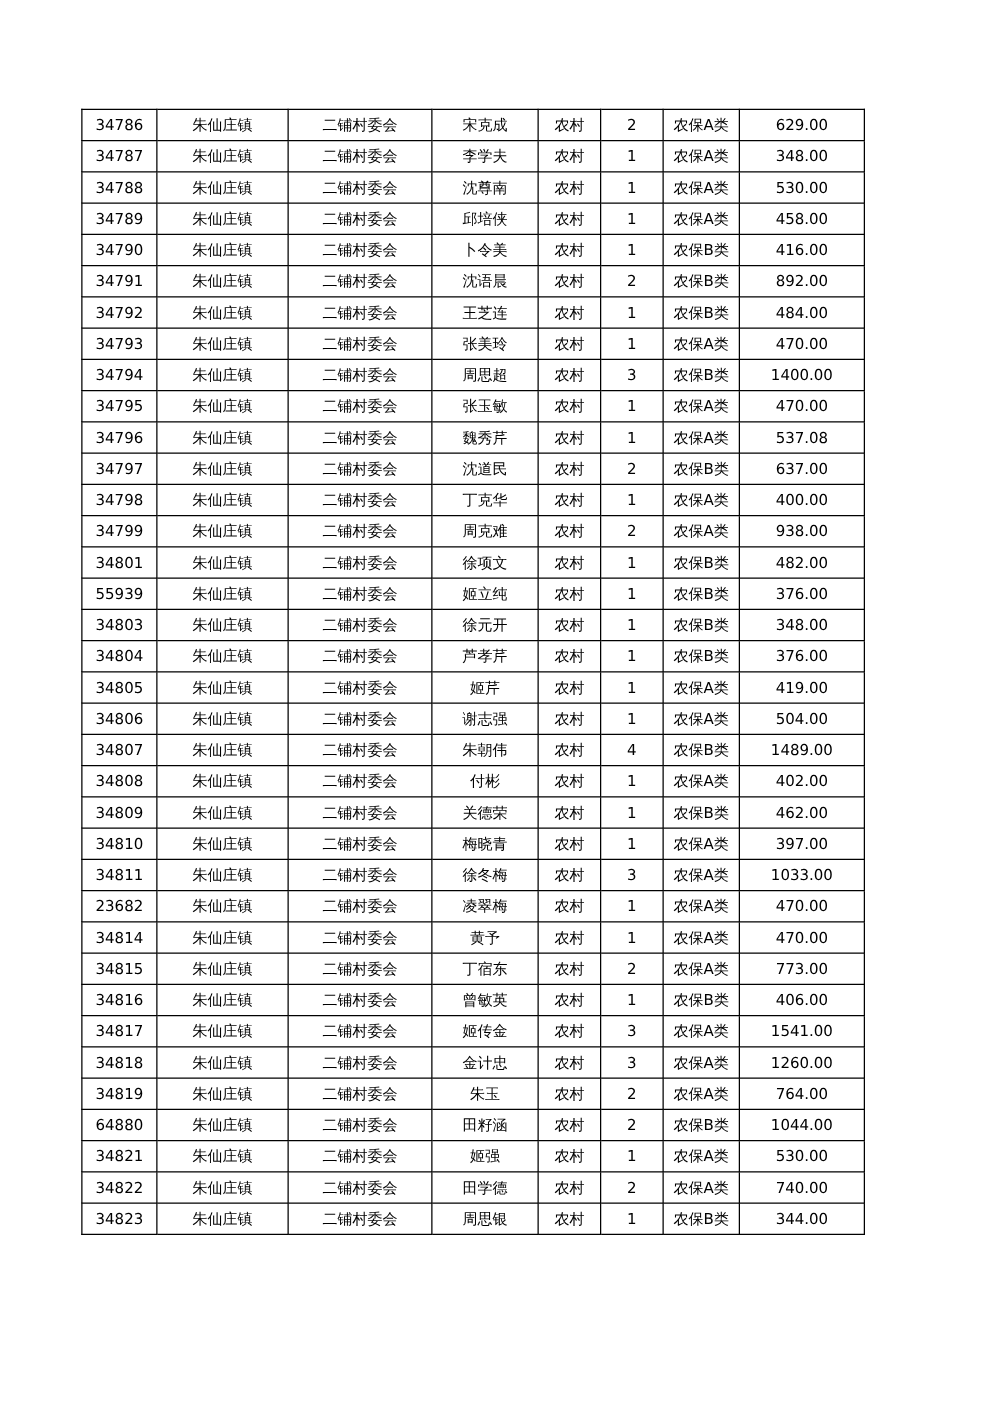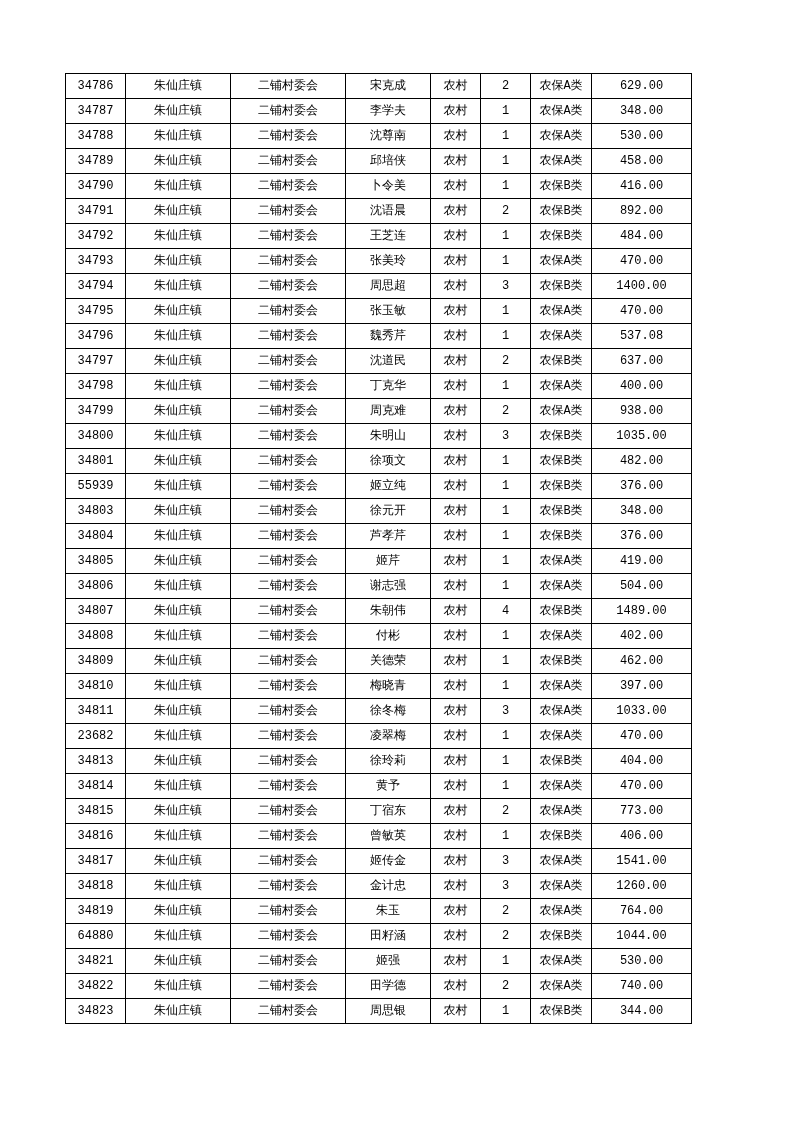--- a/index.html
+++ b/index.html
@@ -16,25 +16,24 @@
   .page {
     position: relative;
     width: 793px;
     height: 1122px;
     background: #ffffff;
     overflow: hidden;
   }
   table.data-table {
     position: absolute;
     left: 65px;
-    top: 73px;
+    top: 87px;
     width: 626px;
     border-collapse: collapse;
     table-layout: fixed;
-    font-family: Liberation Mono, monospace;
   }
   table.data-table td {
     border: 1px solid #000000;
     height: 24px;
     text-align: center;
     vertical-align: middle;
     font-size: 12px;
     line-height: 24px;
     padding: 0 2px;
     white-space: nowrap;
@@ -199,158 +198,138 @@
           <td>34799</td>
           <td>朱仙庄镇</td>
           <td>二铺村委会</td>
           <td>周克难</td>
           <td>农村</td>
           <td>2</td>
           <td>农保A类</td>
           <td>938.00</td>
         </tr>
         <tr>
-          <td>34800</td>
-          <td>朱仙庄镇</td>
-          <td>二铺村委会</td>
-          <td>朱明山</td>
+          <td>34801</td>
+          <td>朱仙庄镇</td>
+          <td>二铺村委会</td>
+          <td>徐项文</td>
+          <td>农村</td>
+          <td>1</td>
+          <td>农保B类</td>
+          <td>482.00</td>
+        </tr>
+        <tr>
+          <td>55939</td>
+          <td>朱仙庄镇</td>
+          <td>二铺村委会</td>
+          <td>姬立纯</td>
+          <td>农村</td>
+          <td>1</td>
+          <td>农保B类</td>
+          <td>376.00</td>
+        </tr>
+        <tr>
+          <td>34803</td>
+          <td>朱仙庄镇</td>
+          <td>二铺村委会</td>
+          <td>徐元开</td>
+          <td>农村</td>
+          <td>1</td>
+          <td>农保B类</td>
+          <td>348.00</td>
+        </tr>
+        <tr>
+          <td>34804</td>
+          <td>朱仙庄镇</td>
+          <td>二铺村委会</td>
+          <td>芦孝芹</td>
+          <td>农村</td>
+          <td>1</td>
+          <td>农保B类</td>
+          <td>376.00</td>
+        </tr>
+        <tr>
+          <td>34805</td>
+          <td>朱仙庄镇</td>
+          <td>二铺村委会</td>
+          <td>姬芹</td>
+          <td>农村</td>
+          <td>1</td>
+          <td>农保A类</td>
+          <td>419.00</td>
+        </tr>
+        <tr>
+          <td>34806</td>
+          <td>朱仙庄镇</td>
+          <td>二铺村委会</td>
+          <td>谢志强</td>
+          <td>农村</td>
+          <td>1</td>
+          <td>农保A类</td>
+          <td>504.00</td>
+        </tr>
+        <tr>
+          <td>34807</td>
+          <td>朱仙庄镇</td>
+          <td>二铺村委会</td>
+          <td>朱朝伟</td>
+          <td>农村</td>
+          <td>4</td>
+          <td>农保B类</td>
+          <td>1489.00</td>
+        </tr>
+        <tr>
+          <td>34808</td>
+          <td>朱仙庄镇</td>
+          <td>二铺村委会</td>
+          <td>付彬</td>
+          <td>农村</td>
+          <td>1</td>
+          <td>农保A类</td>
+          <td>402.00</td>
+        </tr>
+        <tr>
+          <td>34809</td>
+          <td>朱仙庄镇</td>
+          <td>二铺村委会</td>
+          <td>关德荣</td>
+          <td>农村</td>
+          <td>1</td>
+          <td>农保B类</td>
+          <td>462.00</td>
+        </tr>
+        <tr>
+          <td>34810</td>
+          <td>朱仙庄镇</td>
+          <td>二铺村委会</td>
+          <td>梅晓青</td>
+          <td>农村</td>
+          <td>1</td>
+          <td>农保A类</td>
+          <td>397.00</td>
+        </tr>
+        <tr>
+          <td>34811</td>
+          <td>朱仙庄镇</td>
+          <td>二铺村委会</td>
+          <td>徐冬梅</td>
           <td>农村</td>
           <td>3</td>
-          <td>农保B类</td>
-          <td>1035.00</td>
-        </tr>
-        <tr>
-          <td>34801</td>
-          <td>朱仙庄镇</td>
-          <td>二铺村委会</td>
-          <td>徐项文</td>
-          <td>农村</td>
-          <td>1</td>
-          <td>农保B类</td>
-          <td>482.00</td>
-        </tr>
-        <tr>
-          <td>55939</td>
-          <td>朱仙庄镇</td>
-          <td>二铺村委会</td>
-          <td>姬立纯</td>
-          <td>农村</td>
-          <td>1</td>
-          <td>农保B类</td>
-          <td>376.00</td>
-        </tr>
-        <tr>
-          <td>34803</td>
-          <td>朱仙庄镇</td>
-          <td>二铺村委会</td>
-          <td>徐元开</td>
-          <td>农村</td>
-          <td>1</td>
-          <td>农保B类</td>
-          <td>348.00</td>
-        </tr>
-        <tr>
-          <td>34804</td>
-          <td>朱仙庄镇</td>
-          <td>二铺村委会</td>
-          <td>芦孝芹</td>
-          <td>农村</td>
-          <td>1</td>
-          <td>农保B类</td>
-          <td>376.00</td>
-        </tr>
-        <tr>
-          <td>34805</td>
-          <td>朱仙庄镇</td>
-          <td>二铺村委会</td>
-          <td>姬芹</td>
-          <td>农村</td>
-          <td>1</td>
-          <td>农保A类</td>
-          <td>419.00</td>
-        </tr>
-        <tr>
-          <td>34806</td>
-          <td>朱仙庄镇</td>
-          <td>二铺村委会</td>
-          <td>谢志强</td>
-          <td>农村</td>
-          <td>1</td>
-          <td>农保A类</td>
-          <td>504.00</td>
-        </tr>
-        <tr>
-          <td>34807</td>
-          <td>朱仙庄镇</td>
-          <td>二铺村委会</td>
-          <td>朱朝伟</td>
-          <td>农村</td>
-          <td>4</td>
-          <td>农保B类</td>
-          <td>1489.00</td>
-        </tr>
-        <tr>
-          <td>34808</td>
-          <td>朱仙庄镇</td>
-          <td>二铺村委会</td>
-          <td>付彬</td>
-          <td>农村</td>
-          <td>1</td>
-          <td>农保A类</td>
-          <td>402.00</td>
-        </tr>
-        <tr>
-          <td>34809</td>
-          <td>朱仙庄镇</td>
-          <td>二铺村委会</td>
-          <td>关德荣</td>
-          <td>农村</td>
-          <td>1</td>
-          <td>农保B类</td>
-          <td>462.00</td>
-        </tr>
-        <tr>
-          <td>34810</td>
-          <td>朱仙庄镇</td>
-          <td>二铺村委会</td>
-          <td>梅晓青</td>
-          <td>农村</td>
-          <td>1</td>
-          <td>农保A类</td>
-          <td>397.00</td>
-        </tr>
-        <tr>
-          <td>34811</td>
-          <td>朱仙庄镇</td>
-          <td>二铺村委会</td>
-          <td>徐冬梅</td>
-          <td>农村</td>
-          <td>3</td>
           <td>农保A类</td>
           <td>1033.00</td>
         </tr>
         <tr>
           <td>23682</td>
           <td>朱仙庄镇</td>
           <td>二铺村委会</td>
           <td>凌翠梅</td>
           <td>农村</td>
           <td>1</td>
           <td>农保A类</td>
           <td>470.00</td>
-        </tr>
-        <tr>
-          <td>34813</td>
-          <td>朱仙庄镇</td>
-          <td>二铺村委会</td>
-          <td>徐玲莉</td>
-          <td>农村</td>
-          <td>1</td>
-          <td>农保B类</td>
-          <td>404.00</td>
         </tr>
         <tr>
           <td>34814</td>
           <td>朱仙庄镇</td>
           <td>二铺村委会</td>
           <td>黄予</td>
           <td>农村</td>
           <td>1</td>
           <td>农保A类</td>
           <td>470.00</td>

